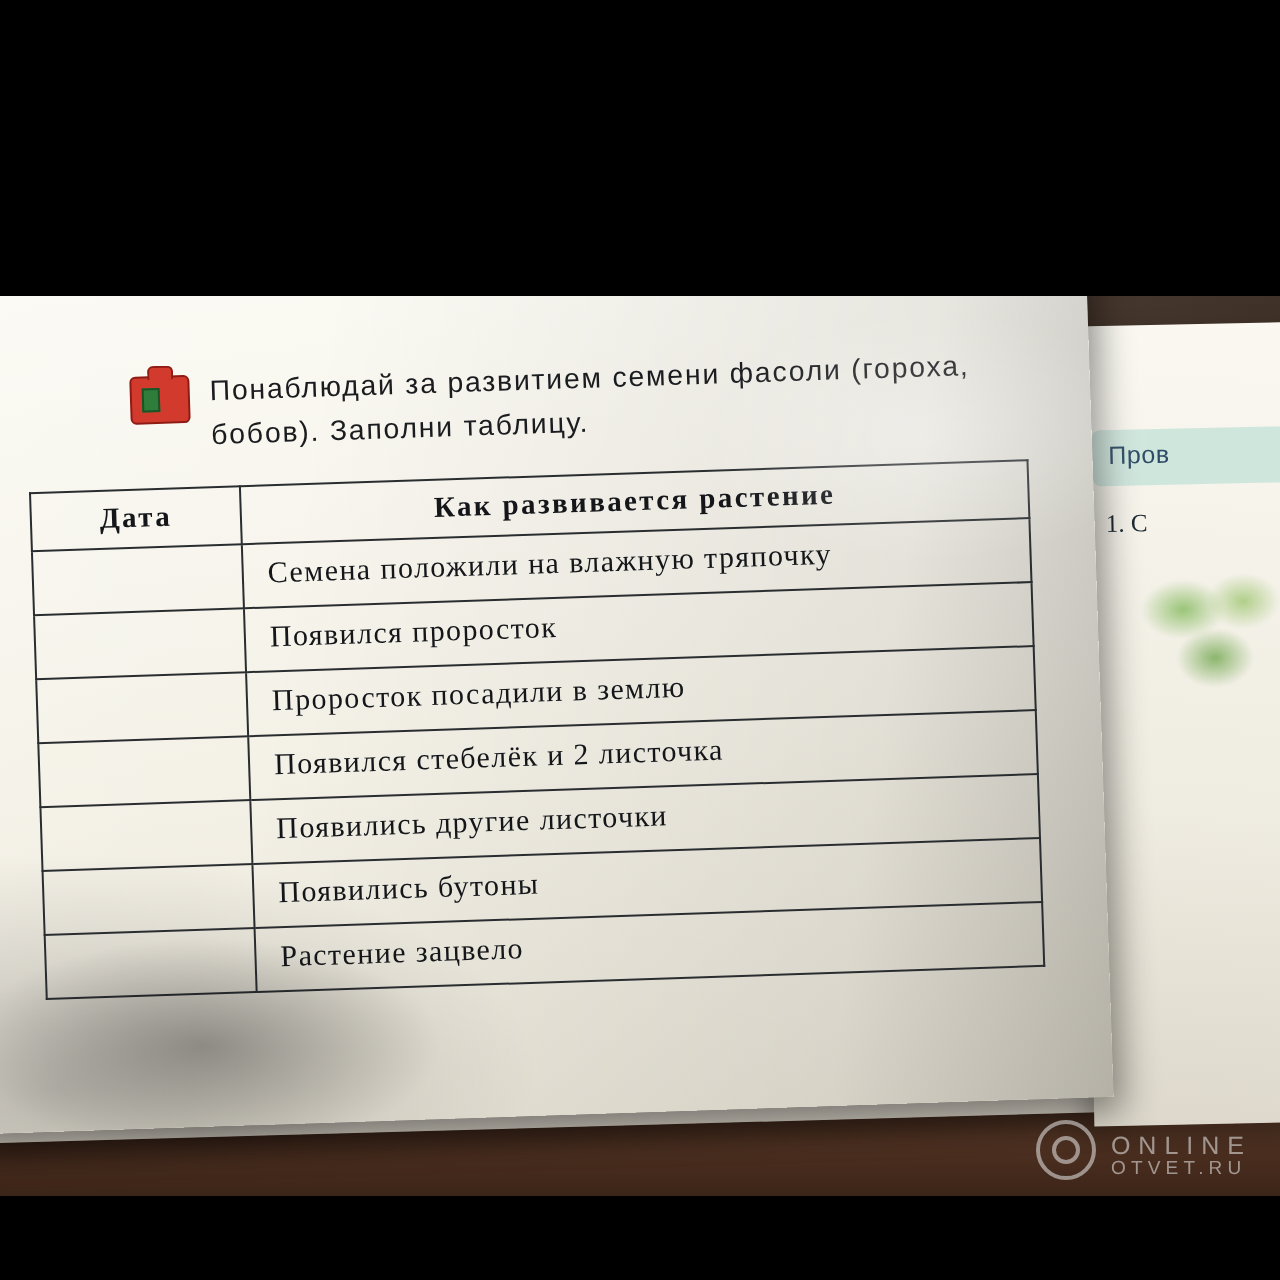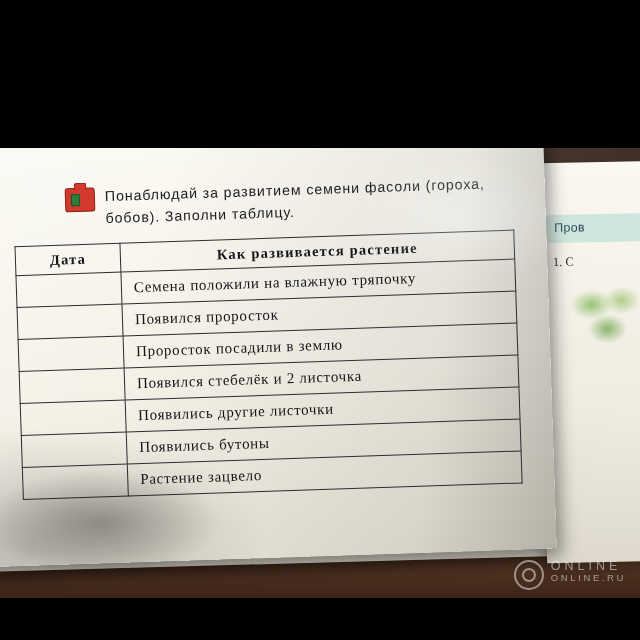--- a/index.html
+++ b/index.html
@@ -263,21 +263,21 @@
     pointer-events: none;
   }
 
   
   .watermark {
     position: absolute;
     right: 14px;
     bottom: 8px;
     z-index: 30;
     display: flex;
-    align-items: flex-start;
+    align-items: flex-end;
     gap: 7px;
     opacity: 0.55;
   }
   .wm-circle {
     width: 26px; height: 26px;
     border-radius: 50%;
     border: 2px solid #e8e8e8;
     position: relative;
   }
   .wm-circle::after {
@@ -360,20 +360,20 @@
       </table>
     </div>
 
     <div class="shadow-blob"></div>
     <div class="glare"></div>
 
     <div class="watermark">
       <div class="wm-circle"></div>
       <div class="wm-text">
         <div class="wm-top">ONLINE</div>
-        <div class="wm-bot">ONLINE.RU</div>
+        <div class="wm-bot">OTVET.RU</div>
       </div>
     </div>
   </div>
 
   <div class="bar top"></div>
   <div class="bar bottom"></div>
 </div>
 
 </body></html>

